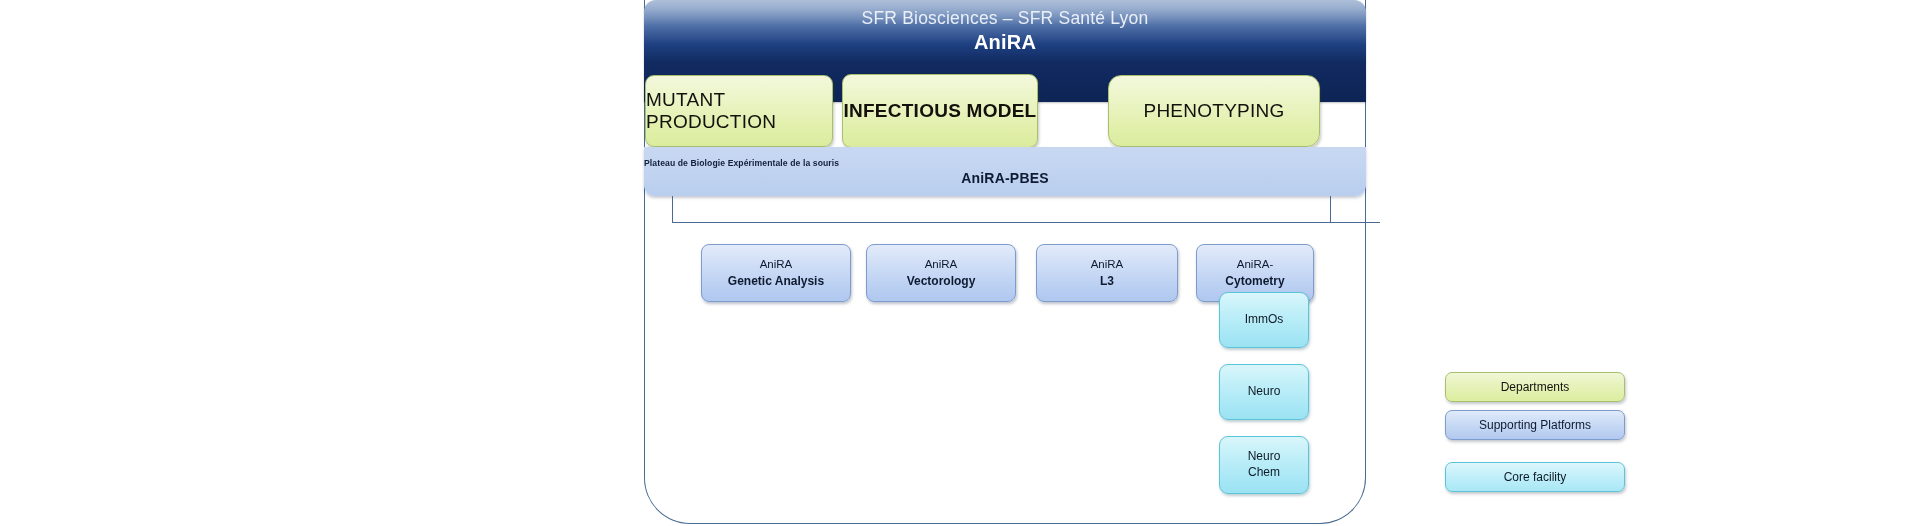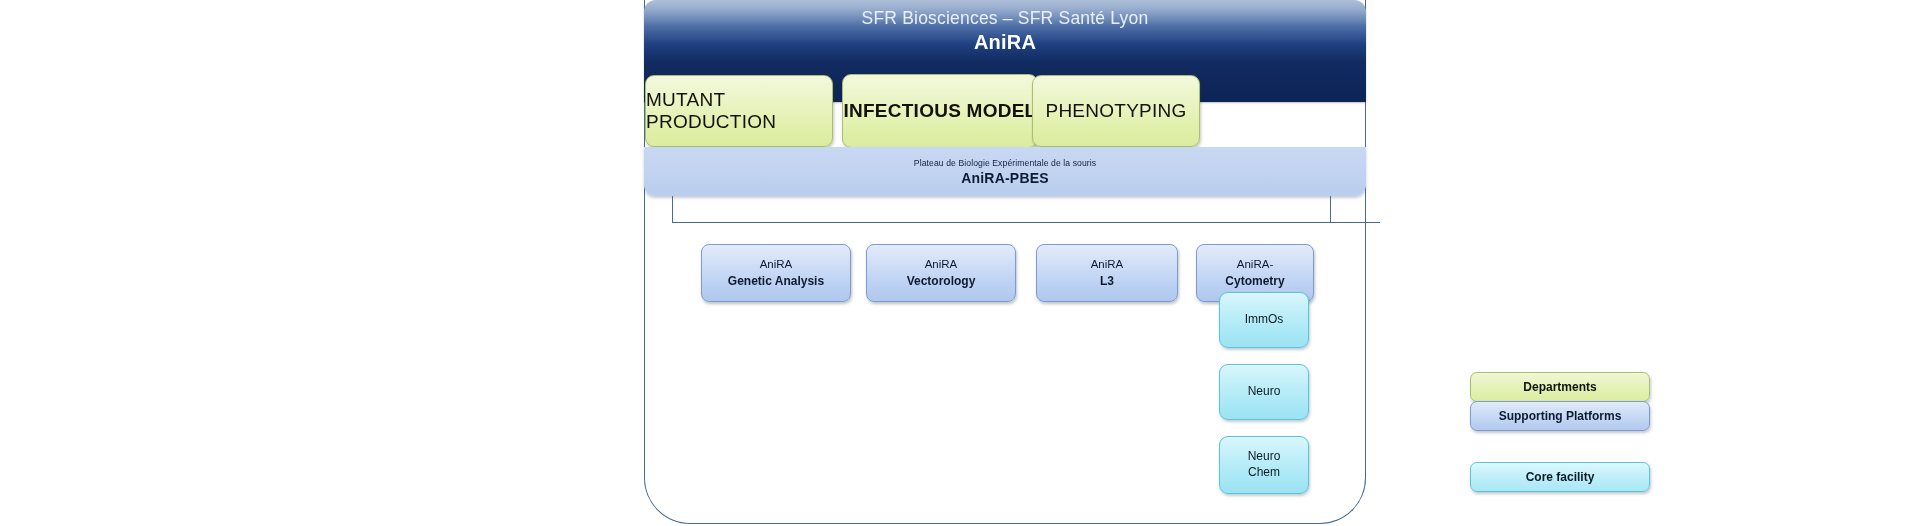--- a/index.html
+++ b/index.html
@@ -47,33 +47,33 @@
     position:absolute;top:75px;height:72px;
     border:1px solid #a8bf6f;border-radius:9px;
     background:linear-gradient(180deg,#f3f8dc 0%,#eaf4c4 38%,#e0efa8 78%,#dbec9f 100%);
     box-shadow:1px 2px 3px rgba(60,70,40,.30);
     display:flex;align-items:center;justify-content:center;
     color:#14110c;font-size:19px;letter-spacing:.25px;
     box-sizing:border-box;
   }
   #dept-mutant      {left:645px;width:188px;}
   #dept-infectious  {left:842px;width:196px;height:74px;top:74px;font-weight:bold;}
-  #dept-phenotyping {left:1032px;width:168px;}
+  #dept-phenotyping {left:1108px;width:212px;border-radius:13px;}
 
   
   #pbes-band{
     position:absolute;left:644px;top:147px;width:722px;height:49px;
     border-radius:0 0 11px 11px;
     background:linear-gradient(180deg,#c8d8f2 0%,#c0d3f0 55%,#b9cdee 100%);
     box-shadow:0 2px 3px rgba(60,70,95,.28);
     overflow:hidden;
   }
   .pbes-sub{
-    position:absolute;left:0;top:11px;width:100%;text-align:center;
-    color:#12203a;font-size:8.6px;font-weight:400;letter-spacing:.1px;
+    position:absolute;left:0;top:11px;width:100%;
+    color:#12203a;font-size:8.6px;font-weight:700;letter-spacing:.1px;
   }
   .pbes-title{
     position:absolute;left:0;top:23px;width:100%;text-align:center;
     color:#0d1b33;font-size:14px;font-weight:700;letter-spacing:.2px;
   }
 
   
   .conn{position:absolute;background:#4a6a93;}
   #conn-h    {left:672px;top:222px;width:708px;height:1px;}
   #conn-v-l  {left:672px;top:196px;width:1px;height:27px;}
@@ -113,30 +113,29 @@
   #core-immos {top:292px;}
   #core-aniphy{top:364px;}
   #core-neuro {top:436px;height:58px;}
 
   
   #legend{position:absolute;left:1445px;top:372px;width:180px;}
   .leg-item{
     position:absolute;left:0;width:180px;height:30px;
     border-radius:7px;box-sizing:border-box;
     display:flex;align-items:center;justify-content:center;
-    font-size:12px;font-weight:700;color:#10140c;
+    font-size:12px;font-weight:400;color:#10140c;
     box-shadow:1px 2px 3px rgba(60,70,90,.30);
-    margin-left:25px;
   }
   #legend-departments{
     top:0px;border:1px solid #a8bf6f;
     background:linear-gradient(180deg,#f0f7d6 0%,#e6f2bb 45%,#dcee9f 100%);
   }
   #legend-platforms{
-    top:29px;border:1px solid #7d9bcb;color:#0e1a30;
+    top:38px;border:1px solid #7d9bcb;color:#0e1a30;
     background:linear-gradient(180deg,#e0eafa 0%,#c9dbf5 45%,#b2c8ef 100%);
   }
   #legend-core{
     top:90px;border:1px solid #5cc4d8;color:#0d1b26;
     background:linear-gradient(180deg,#ddf7fc 0%,#c2effa 45%,#a9e7f5 100%);
   }
 </style>
 </head>
 <body>
 

